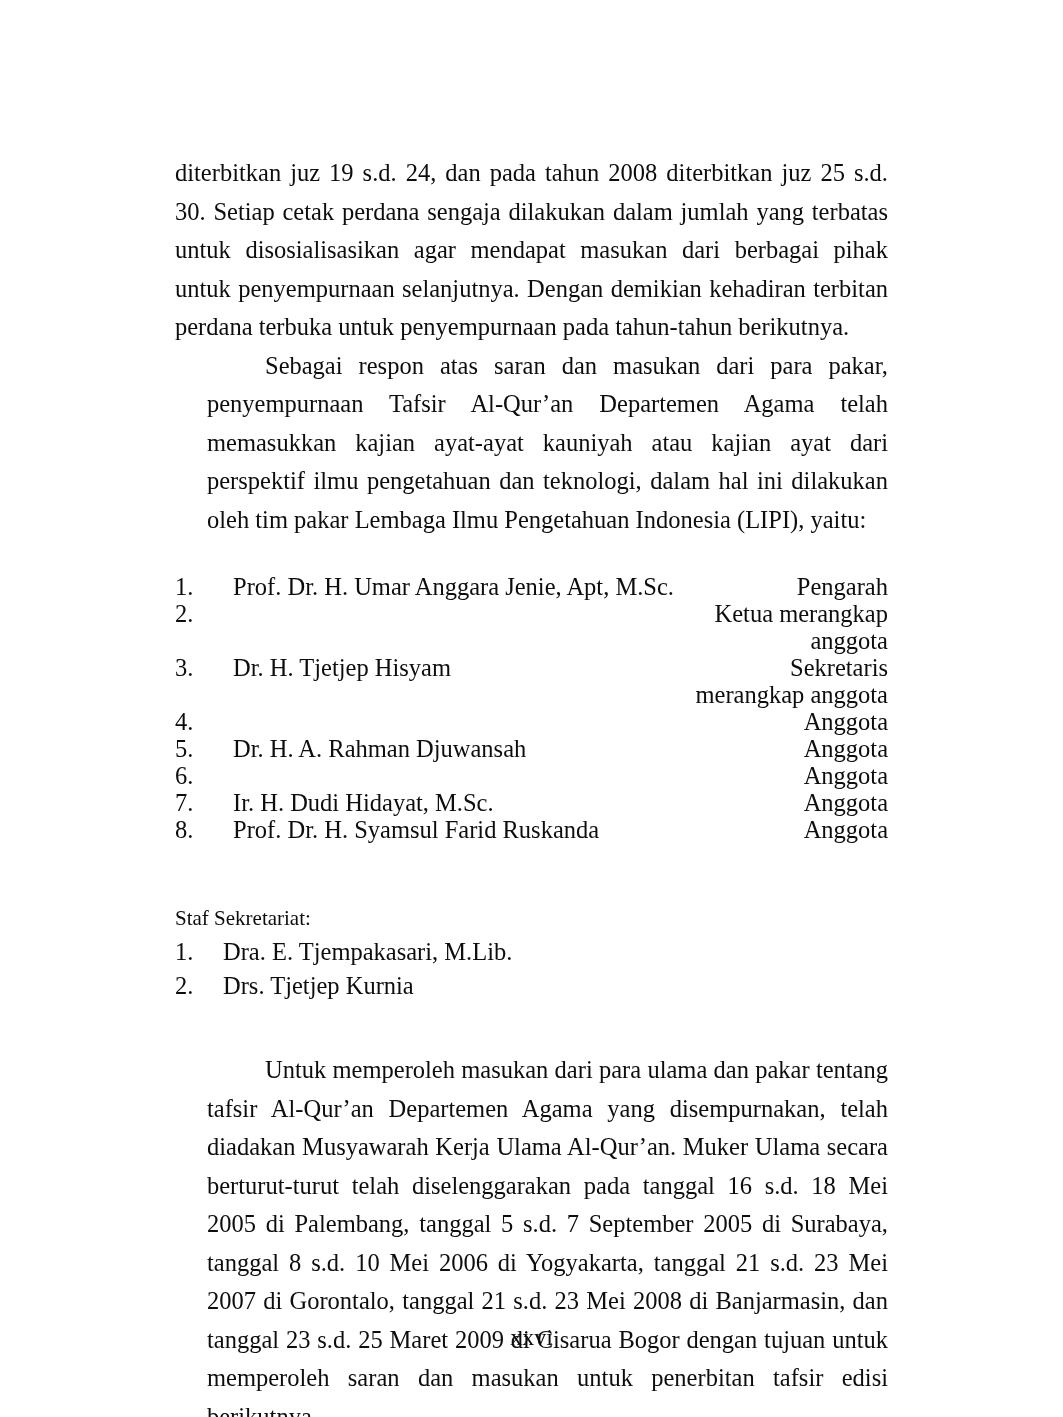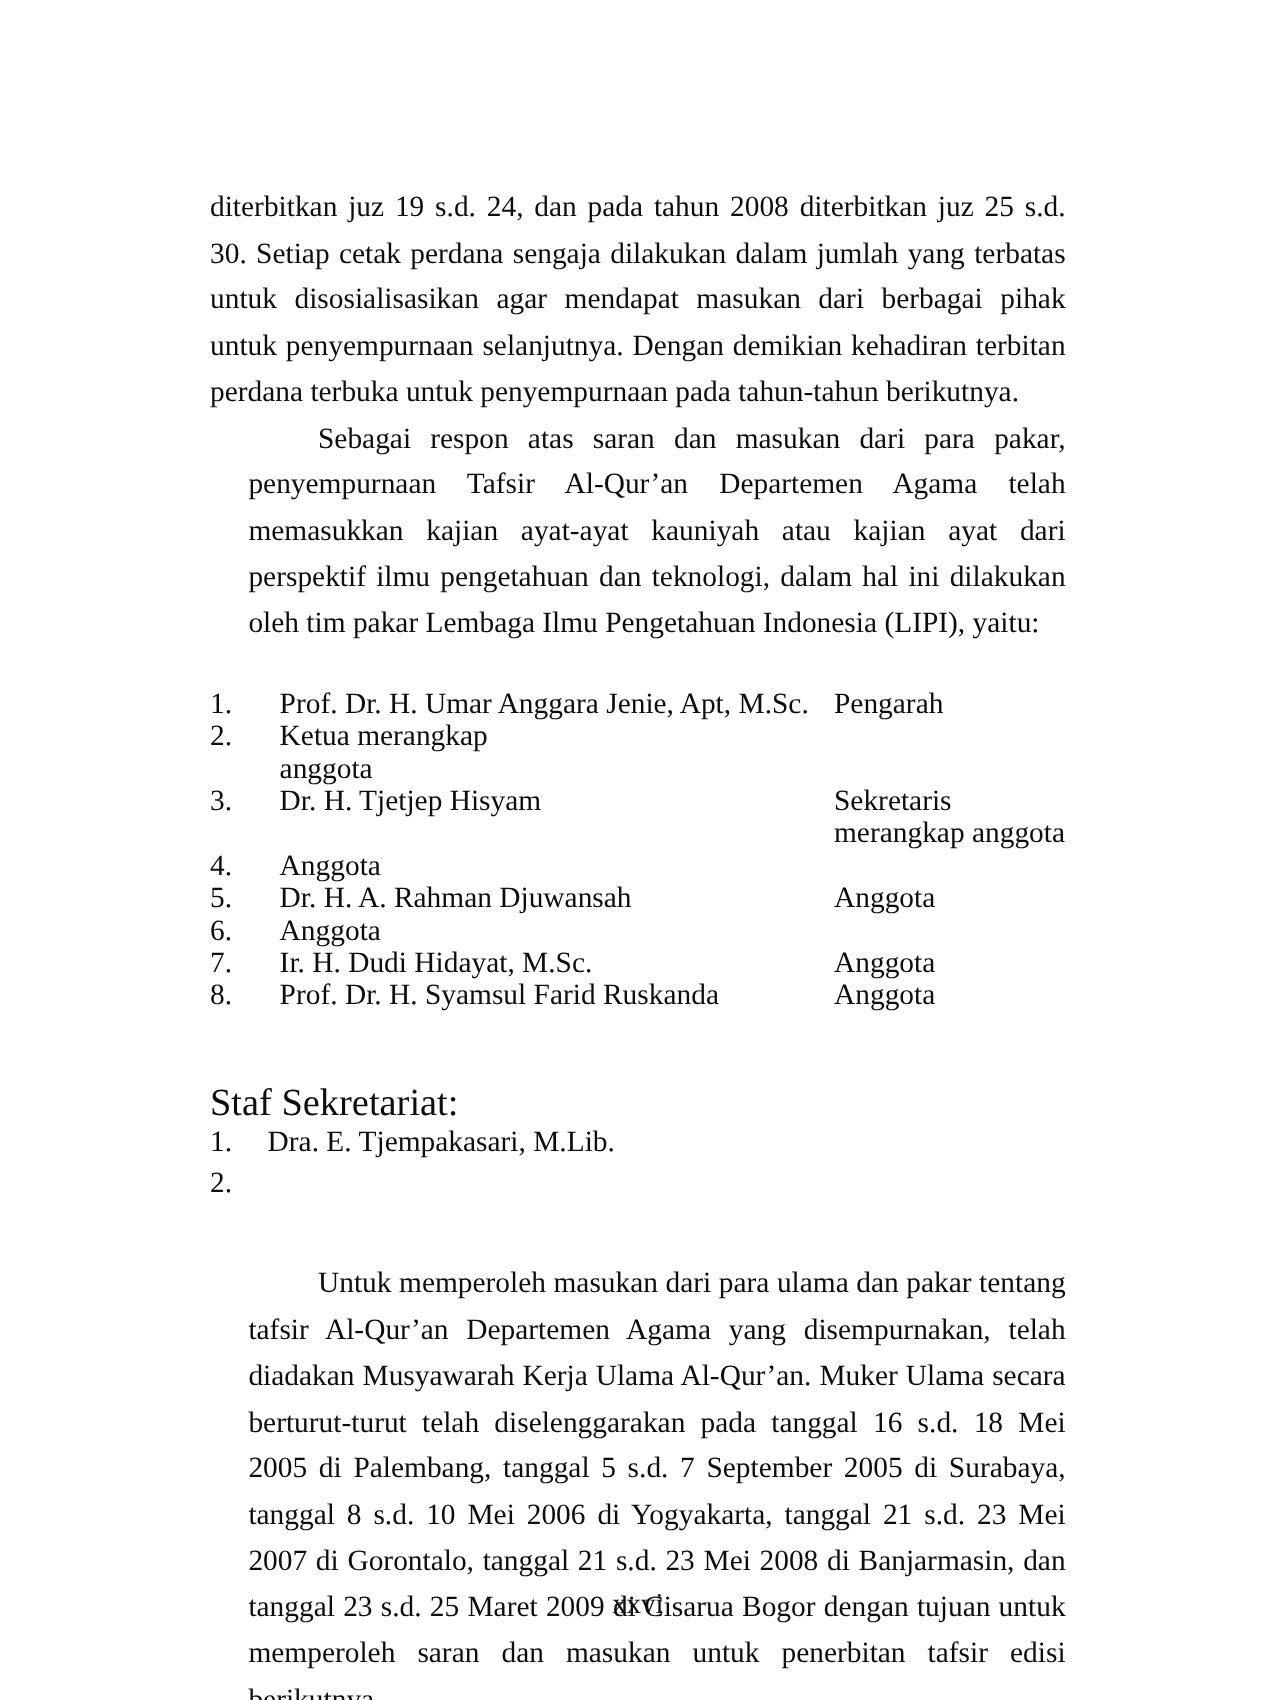--- a/index.html
+++ b/index.html
@@ -50,35 +50,36 @@
   .list-num {
     width: 58px;
     flex: 0 0 58px;
   }
   .list-name {
     width: 462px;
     flex: 0 0 462px;
   }
   .list-role {
     flex: 1 1 auto;
+    text-align: right;
   }
   .role-wrap {
     display: block;
   }
   .role-line2 {
     display: block;
   }
   .block-gap-lg {
     height: 48px;
   }
   .block-gap-sm {
     height: 10px;
   }
   .staff-title {
-    font-size: 32px;
+    font-size: 21px;
     line-height: 34px;
   }
   .staff-row {
     display: flex;
     font-size: 24.5px;
     line-height: 34px;
   }
   .staff-num {
     width: 48px;
     flex: 0 0 48px;
@@ -176,20 +177,21 @@
 
   <div class="staff-title">Staf Sekretariat:</div>
 
   <div>
     <div class="staff-row">
       <span class="staff-num">1.</span>
       <span>Dra. E. Tjempakasari, M.Lib.</span>
     </div>
     <div class="staff-row">
       <span class="staff-num">2.</span>
+      <span>Drs. Tjetjep Kurnia</span>
     </div>
   </div>
 
   <div class="block-gap-lg"></div>
 
   <p class="para indent">Untuk memperoleh masukan dari para ulama dan pakar tentang tafsir Al-Qur’an Departemen Agama yang disempurnakan, telah diadakan Musyawarah Kerja Ulama Al-Qur’an. Muker Ulama secara berturut-turut telah diselenggarakan pada tanggal 16 s.d. 18 Mei 2005 di Palembang, tanggal 5 s.d. 7 September 2005 di Surabaya, tanggal 8 s.d. 10 Mei 2006 di Yogyakarta, tanggal 21 s.d. 23 Mei 2007 di Gorontalo, tanggal 21 s.d. 23 Mei 2008 di Banjarmasin, dan tanggal 23 s.d. 25 Maret 2009 di Cisarua Bogor dengan tujuan untuk memperoleh saran dan masukan untuk penerbitan tafsir edisi berikutnya.</p>
 
 </div>
 
 <div class="folio">xxvi</div>

